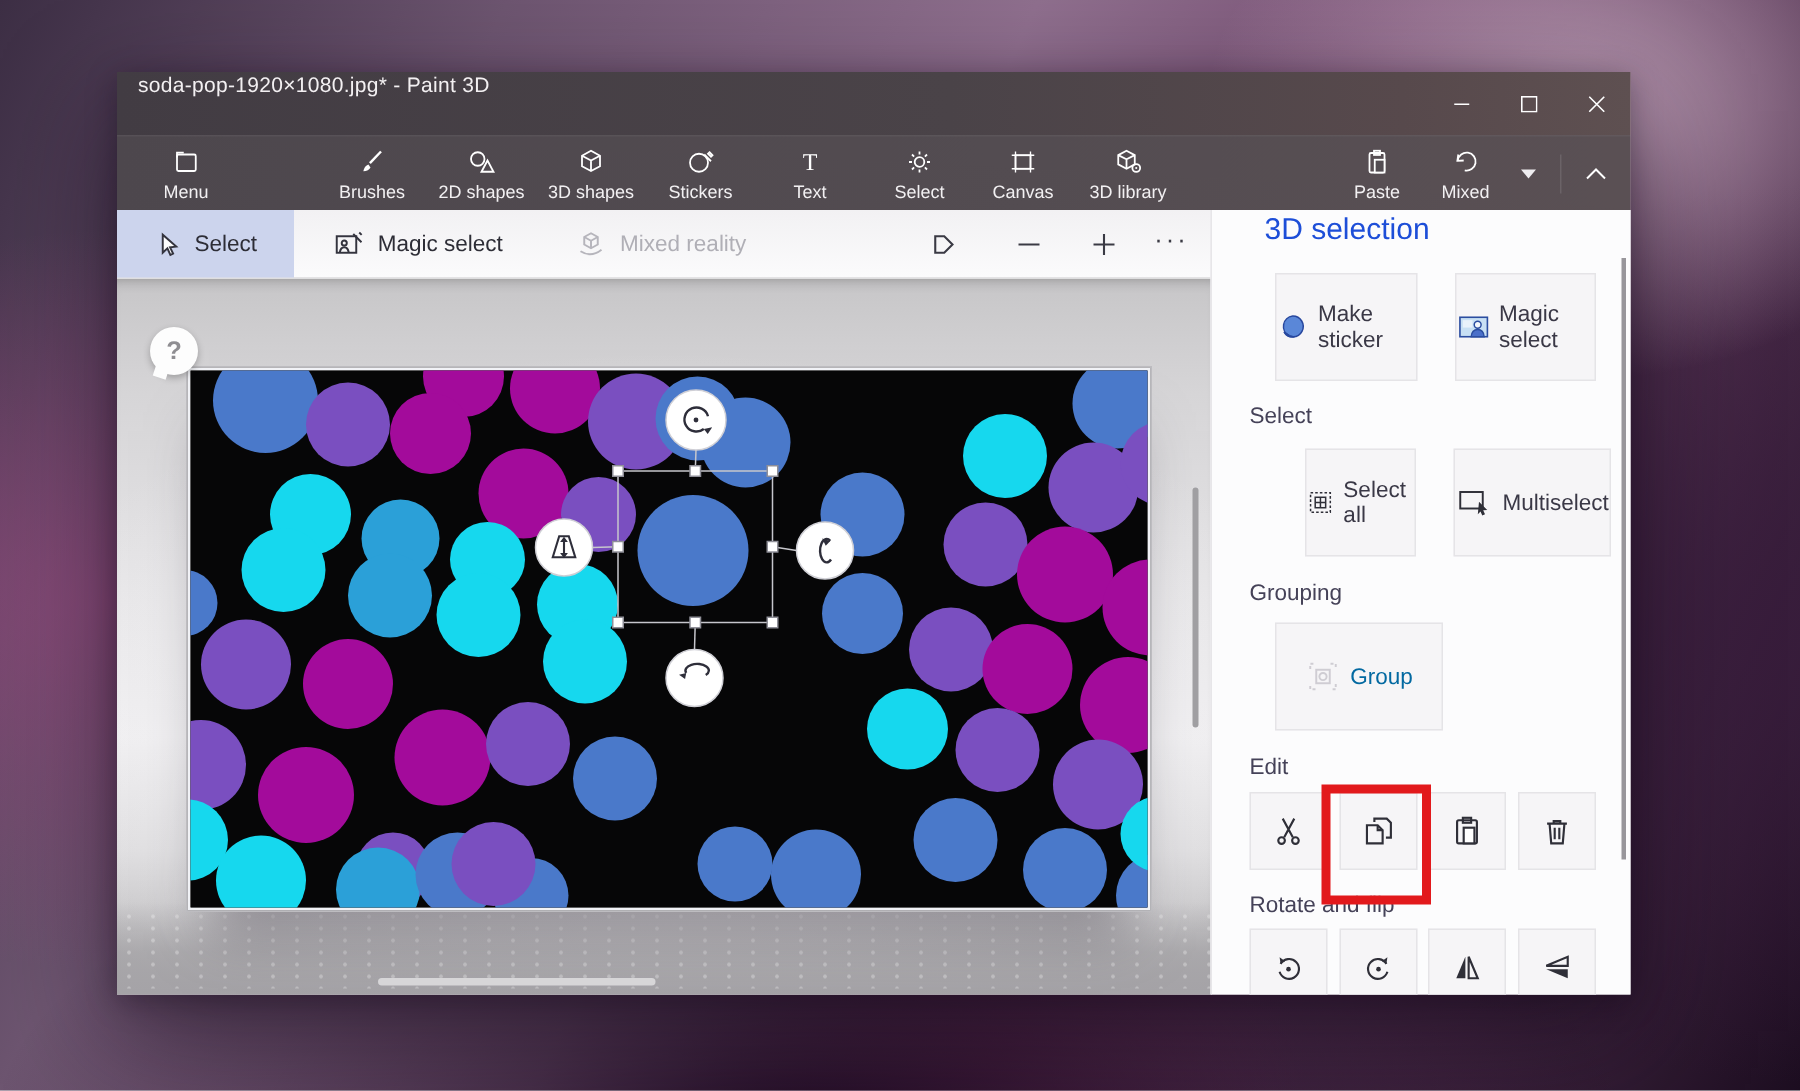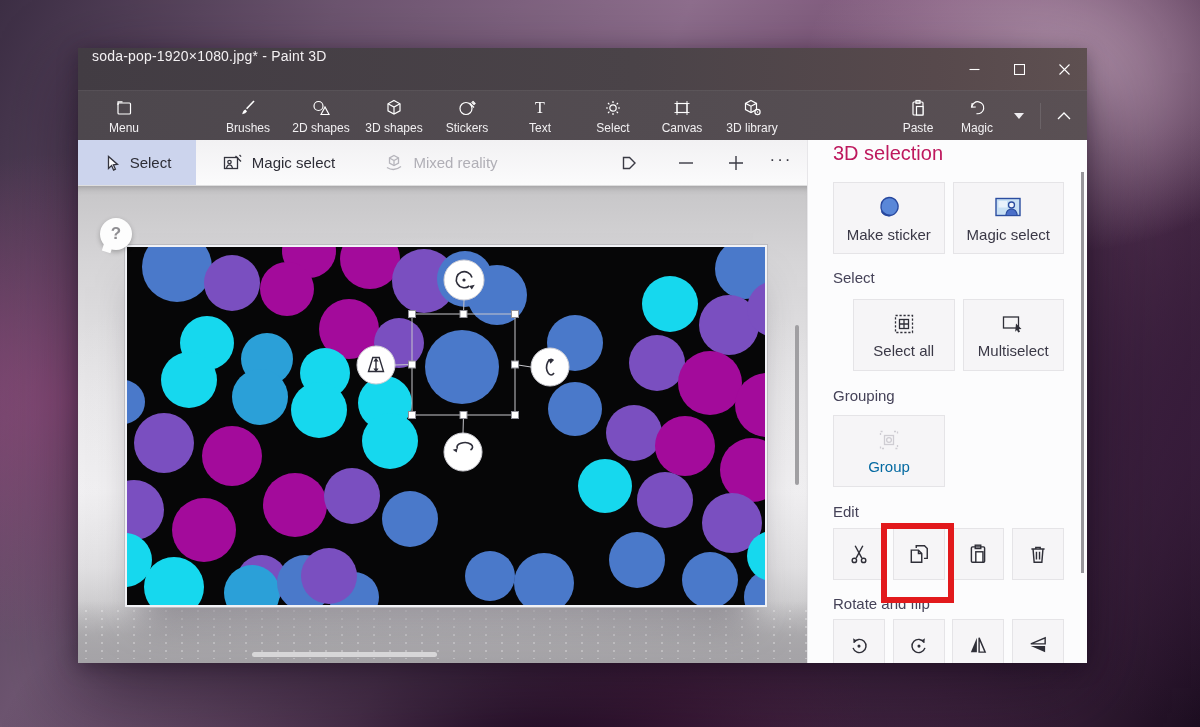--- a/index.html
+++ b/index.html
@@ -69,25 +69,25 @@
     color:#8f8e92; font-size:17px; font-weight:bold; }
   .help-bubble::after{ content:""; position:absolute; left:3px; bottom:-2px; width:9px; height:9px;
     background:#fdfdfd; transform:rotate(18deg); }
   .canvas-wrap{ position:absolute; left:47px; top:59px; width:642px; height:362px;
     border:2px solid #f1f2f6; outline:1px solid #bdbcc0;
     box-shadow:0 28px 36px -14px rgba(70,64,76,.5); background:#060607; }
   .canvas-wrap svg{ display:block; }
   
   .panel{ position:absolute; right:0; top:0; width:280px; bottom:0; background:#fcfcfd;
     border-left:1px solid #e7e6e9; overflow:hidden; padding:2px 23px 0 25px; }
-  .panel-title{ font-size:20px; color:#be185d; margin-top:0; font-weight:400; }
+  .panel-title{ font-size:20px; color:#1d4ed8; margin-top:0; font-weight:400;margin-left:10px; }
   .btn-row2{ display:flex; gap:8px; }
   .p-btn{ background:#f6f5f7; border:1px solid #e5e4e7; width:112px; height:72px;
-    display:flex; flex-direction:column; align-items:center; justify-content:center; gap:6px;
-    font-size:15px; color:#3a3846; }
+    display:flex; flex-direction:row; align-items:center; justify-content:center; gap:6px;
+    font-size:15px; color:#3a3846;margin-left:17px; }
   .p-btn svg{ stroke:#2f2f38; stroke-width:1.3; fill:none; }
   .p-btn.disabled{ color:#0369a1; }
   .p-btn.disabled svg{ stroke:#cfcdd3; }
   .section-label{ font-size:15px; color:#454258; }
   .btn-row4{ display:flex; justify-content:space-between; }
   .icon-btn{ background:#f6f5f7; border:1px solid #e5e4e7; width:52px; height:52px;
     display:flex; align-items:center; justify-content:center; }
   .icon-btn svg{ stroke:#2f2f38; stroke-width:1.3; fill:none; }
   .red-box{ position:absolute; left:73px; top:383px; width:73px; height:80px; border:6px solid #e2191c; z-index:5; }
   .vscroll-panel{ position:absolute; right:3px; top:32px; width:3px; height:401px; background:#98969b; }
@@ -197,21 +197,21 @@
             <rect x="8" y="2.5" width="4" height="2.8"></rect>
             <rect x="8.5" y="8.5" width="6.5" height="8.5" fill="#534d52" stroke="#fff"></rect>
         </svg>
         <span>Paste</span>
       </div>
       <div class="tb-item" style="width:54px">
         <svg width="20" height="20" viewBox="0 0 20 20">
           <path d="M5.2,5 L4.6,9.2 L8.8,9.0"></path>
           <path d="M4.8,9 A6,6 0 1 1 9.5,15.6"></path>
         </svg>
-        <span>Magic</span>
+        <span>Mixed</span>
       </div>
       <div class="caret"></div>
       <div class="tb-divider"></div>
       <div class="chevron-btn">
         <svg width="14" height="8" viewBox="0 0 14 8">
           <polyline points="1,7 7,1 13,7" fill="none" stroke="#fff" stroke-width="1.3"></polyline>
         </svg>
       </div>
     </div>
   </div>

